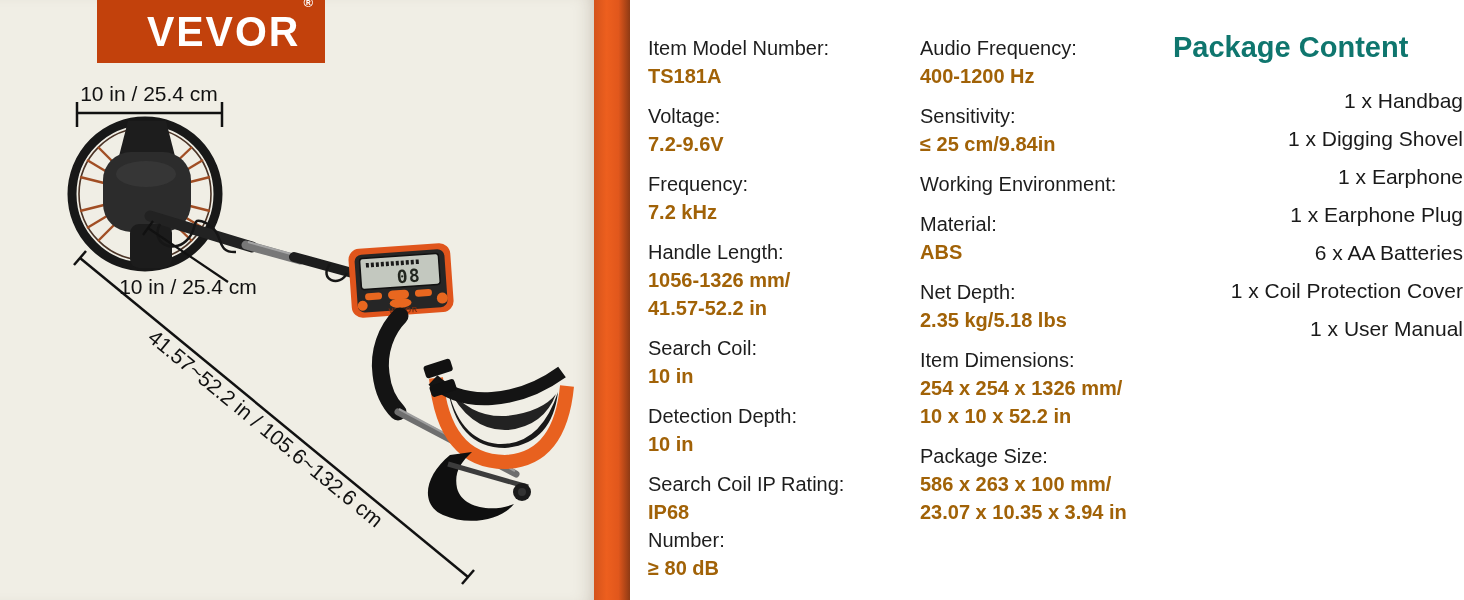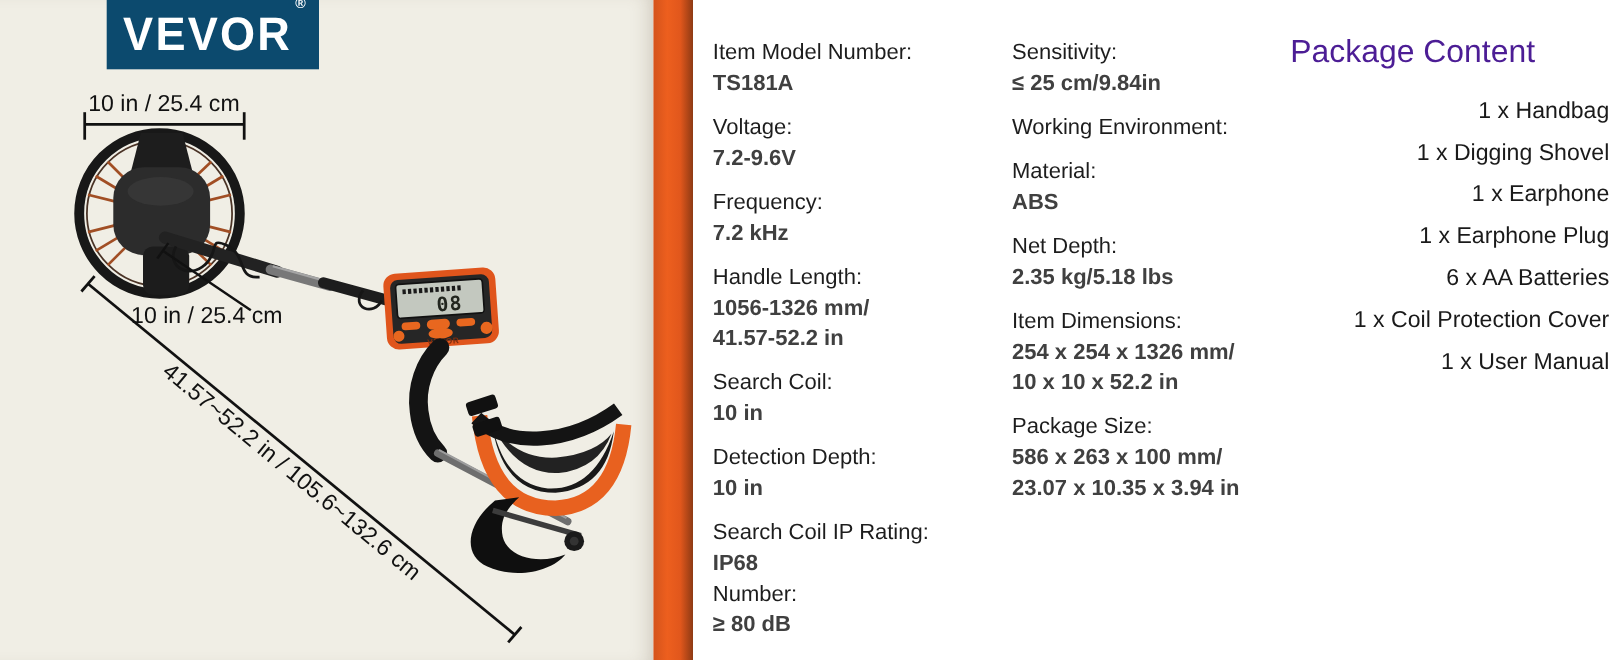--- a/index.html
+++ b/index.html
@@ -8,21 +8,21 @@
     font-family:"Liberation Sans", sans-serif;background:#ffffff;
   }
   
   .product-panel{
     position:absolute;left:0;top:0;width:594px;height:600px;
     background:#f0eee5;
     box-shadow:inset -14px 0 18px -12px rgba(90,70,50,.25);
   }
   .logo{
     position:absolute;left:97px;top:0;width:193px;height:63px;
-    background:#0c4a6e;display:flex;align-items:center;justify-content:center;
+    background:#c2410c;display:flex;align-items:center;justify-content:center;padding-left:35px;
   }
   .logo-text{
     color:#fff;font-weight:bold;font-size:41px;letter-spacing:2px;
     line-height:1;transform:scaleY(1.04);
   }
   .logo-reg{
     color:#fff;font-size:13px;font-weight:bold;vertical-align:top;
     position:relative;top:-14px;left:3px;letter-spacing:0;
   }
   .illust{position:absolute;left:0;top:0;}
@@ -41,26 +41,26 @@
   }
   .col{position:absolute;top:34px;}
   .col1{left:18px;width:258px;}
   .col2{left:290px;width:252px;}
   .spec{margin-bottom:12px;}
   .spec.tight{margin-bottom:0;}
   .spec-label{
     color:#1d1d1d;font-size:20px;line-height:28px;white-space:nowrap;
   }
   .spec-value{
-    color:#404040;font-size:20px;font-weight:bold;line-height:28px;
+    color:#a16207;font-size:20px;font-weight:bold;line-height:28px;
     white-space:pre-line;
   }
   .col3{left:543px;top:30px;width:290px;}
   .pkg-title{
-    color:#4c1d95;font-size:29px;font-weight:normal;line-height:34px;margin:0 0 18px 0;
+    color:#0f766e;font-size:29px;font-weight:bold;line-height:34px;margin:0 0 18px 0;
   }
   .pkg-list{list-style:none;margin:0;padding:0;text-align:right;}
   .pkg-list li{
     color:#1a1a1a;font-size:21px;line-height:38px;white-space:nowrap;
   }
 </style>
 </head>
 <body>
 
 <div class="canvas">
@@ -201,20 +201,24 @@
         <div class="spec-value">IP68</div>
       </div>
       <div class="spec">
         <div class="spec-label">Number:</div>
         <div class="spec-value">≥ 80 dB</div>
       </div>
     </div>
 
     <div class="col col2">
       <div class="spec">
+        <div class="spec-label">Audio Frequency:</div>
+        <div class="spec-value">400-1200 Hz</div>
+      </div>
+      <div class="spec">
         <div class="spec-label">Sensitivity:</div>
         <div class="spec-value">≤ 25 cm/9.84in</div>
       </div>
       <div class="spec">
         <div class="spec-label">Working Environment:</div>
       </div>
       <div class="spec">
         <div class="spec-label">Material:</div>
         <div class="spec-value">ABS</div>
       </div>

